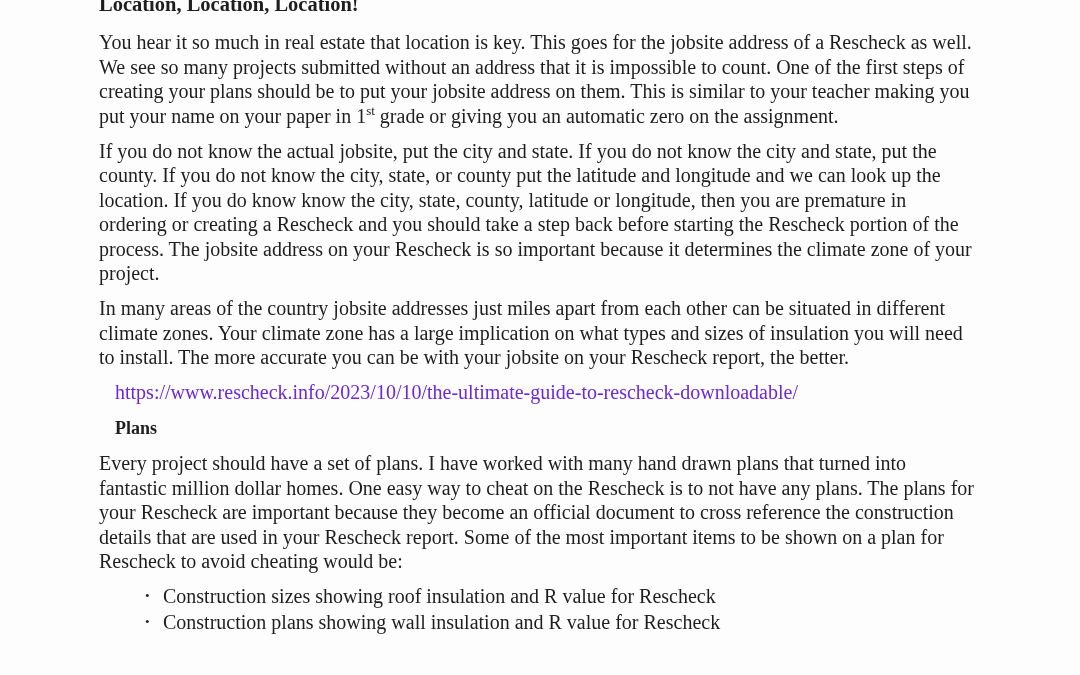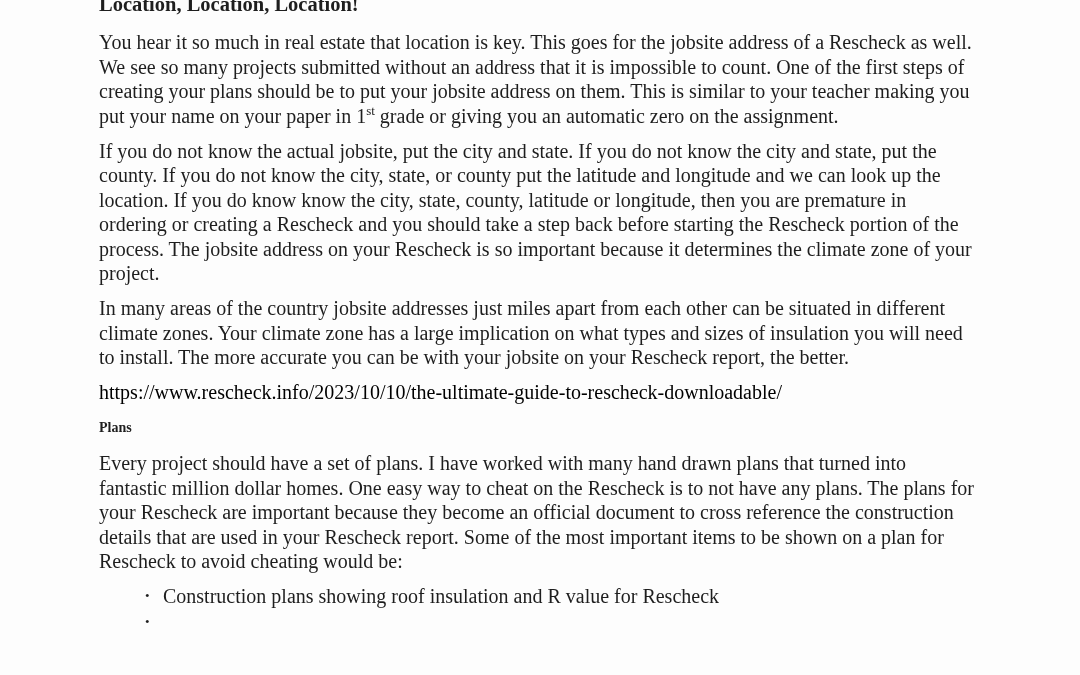--- a/index.html
+++ b/index.html
@@ -33,29 +33,29 @@
     line-height: 24.5px;
     margin: 0 0 10.5px 0;
   }
   .doc-para sup {
     font-size: 13px;
     line-height: 0;
   }
   .doc-url {
     font-size: 20px;
     line-height: 24.5px;
-    margin: 0 0 11px 0;
-    color: #000000;
+    margin: 0 0 11px 16px;
+    color: #6d28d9;
     text-decoration: none;
   }
   .doc-subheading {
-    font-size: 14px;
+    font-size: 18px;
     font-weight: bold;
     line-height: 24.5px;
-    margin: 0 0 11px 0;
+    margin: 0 0 11px 16px;
   }
   .doc-list {
     margin: 0;
     padding: 0 0 0 46px;
     list-style: none;
   }
   .doc-list li {
     display: flex;
     align-items: flex-start;
     font-size: 20px;
@@ -85,20 +85,21 @@
 
   <p class="doc-url">https://www.rescheck.info/2023/10/10/the-ultimate-guide-to-rescheck-downloadable/</p>
 
   <div class="doc-subheading">Plans</div>
 
   <p class="doc-para">Every project should have a set of plans. I have worked with many hand drawn plans that turned into fantastic million dollar homes. One easy way to cheat on the Rescheck is to not have any plans. The plans for your Rescheck are important because they become an official document to cross reference the construction details that are used in your Rescheck report. Some of the most important items to be shown on a plan for Rescheck to avoid cheating would be:</p>
 
   <ul class="doc-list">
     <li>
       <span class="bullet-box">•</span>
-      <span>Construction plans showing roof insulation and R value for Rescheck</span>
+      <span>Construction sizes showing roof insulation and R value for Rescheck</span>
     </li>
     <li>
       <span class="bullet-box">•</span>
+      <span>Construction plans showing wall insulation and R value for Rescheck</span>
     </li>
   </ul>
 
 </div>
 
 </body></html>

